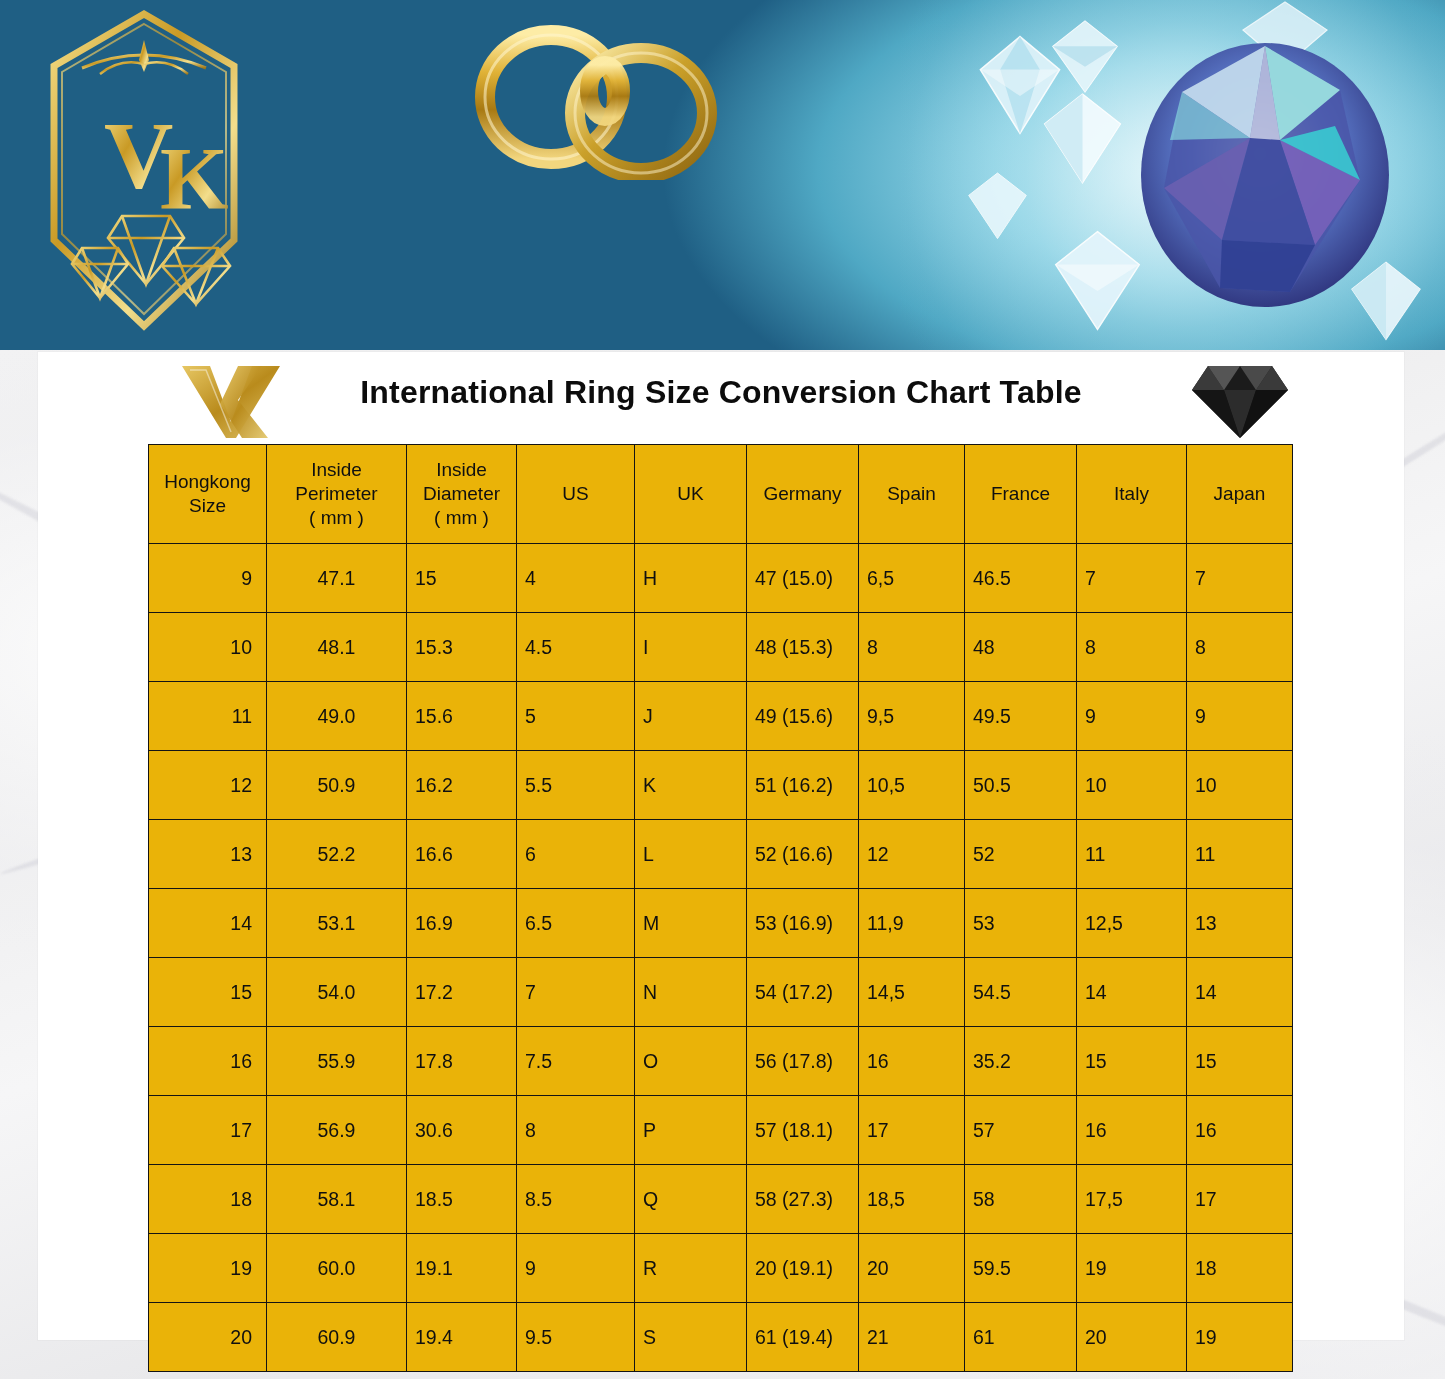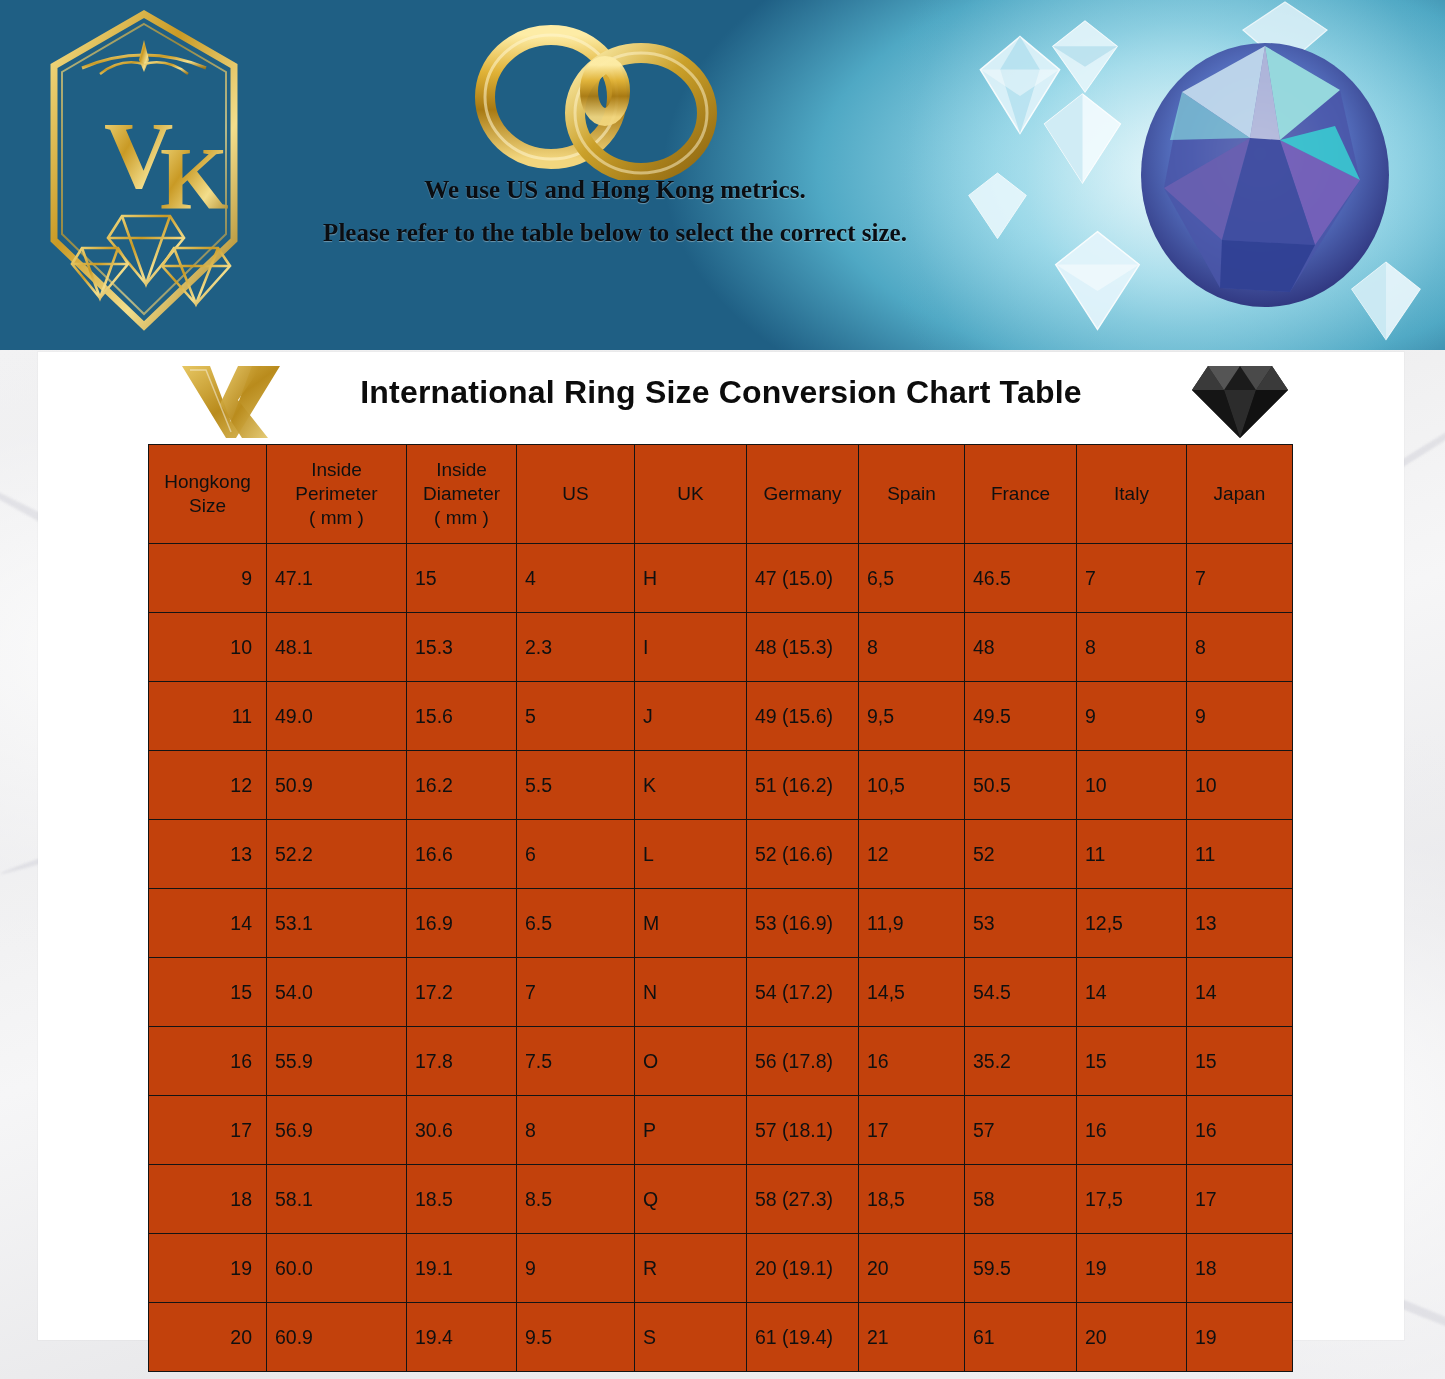--- a/index.html
+++ b/index.html
@@ -123,21 +123,21 @@
     letter-spacing: 0.2px;
   }
 
   table.sizechart {
     position: absolute;
     left: 110px;
     top: 92px;
     border-collapse: collapse;
     table-layout: fixed;
     width: 1144px;
-    background: #c2410c;
+    background: #eab308;
   }
   table.sizechart th,
   table.sizechart td {
     border: 1px solid #141414;
     font-family: "Liberation Sans", sans-serif;
     color: #101010;
     padding: 0 8px;
     height: 68px;
     font-size: 19.5px;
     font-weight: 400;
@@ -151,20 +151,21 @@
   }
   table.sizechart tbody td {
     text-align: left;
     vertical-align: middle;
   }
   table.sizechart tbody td.num-right {
     text-align: right;
     padding-right: 14px;
   }
   table.sizechart tbody td.ctr {
+    text-align: center;
   }
 
   
   col.c0 { width: 118px; }
   col.c1 { width: 140px; }
   col.c2 { width: 110px; }
   col.c3 { width: 118px; }
   col.c4 { width: 112px; }
   col.c5 { width: 112px; }
   col.c6 { width: 106px; }
@@ -273,24 +274,20 @@
         <stop offset="100%" stop-color="#8f6710"></stop>
       </linearGradient>
     </defs>
     <ellipse cx="96" cy="72" rx="66" ry="62" fill="none" stroke="url(#ringG)" stroke-width="20"></ellipse>
     <ellipse cx="96" cy="72" rx="66" ry="62" fill="none" stroke="#fff6cf" stroke-width="3" opacity="0.55"></ellipse>
     <ellipse cx="186" cy="88" rx="66" ry="60" fill="none" stroke="url(#ringG2)" stroke-width="20"></ellipse>
     <ellipse cx="186" cy="88" rx="66" ry="60" fill="none" stroke="#fff6cf" stroke-width="3" opacity="0.5"></ellipse>
     <ellipse cx="150" cy="66" rx="16" ry="26" fill="none" stroke="url(#ringG)" stroke-width="18" opacity="0.95"></ellipse>
   </svg>
 
-  <div class="banner-text">
-    <div>We use US and Hong Kong metrics.</div>
-    <div>Please refer to the table below to select the correct size.</div>
-  </div>
 </div>
 
 <div class="lower">
   <div class="marble-vein" style="left:-40px; top:120px; width:420px; height:10px; transform:rotate(28deg);"></div>
   <div class="marble-vein" style="left:0px; top:520px; width:300px; height:8px; transform:rotate(-18deg);"></div>
   <div class="marble-vein" style="left:1230px; top:880px; width:320px; height:9px; transform:rotate(22deg);"></div>
   <div class="marble-vein" style="left:1290px; top:180px; width:260px; height:7px; transform:rotate(-32deg);"></div>
 
   <div class="chart-card">
 
@@ -370,21 +367,21 @@
           <td>47 (15.0)</td>
           <td>6,5</td>
           <td>46.5</td>
           <td>7</td>
           <td>7</td>
         </tr>
         <tr>
           <td class="num-right">10</td>
           <td class="ctr">48.1</td>
           <td>15.3</td>
-          <td>2.3</td>
+          <td>4.5</td>
           <td>I</td>
           <td>48 (15.3)</td>
           <td>8</td>
           <td>48</td>
           <td>8</td>
           <td>8</td>
         </tr>
         <tr>
           <td class="num-right">11</td>
           <td class="ctr">49.0</td>

